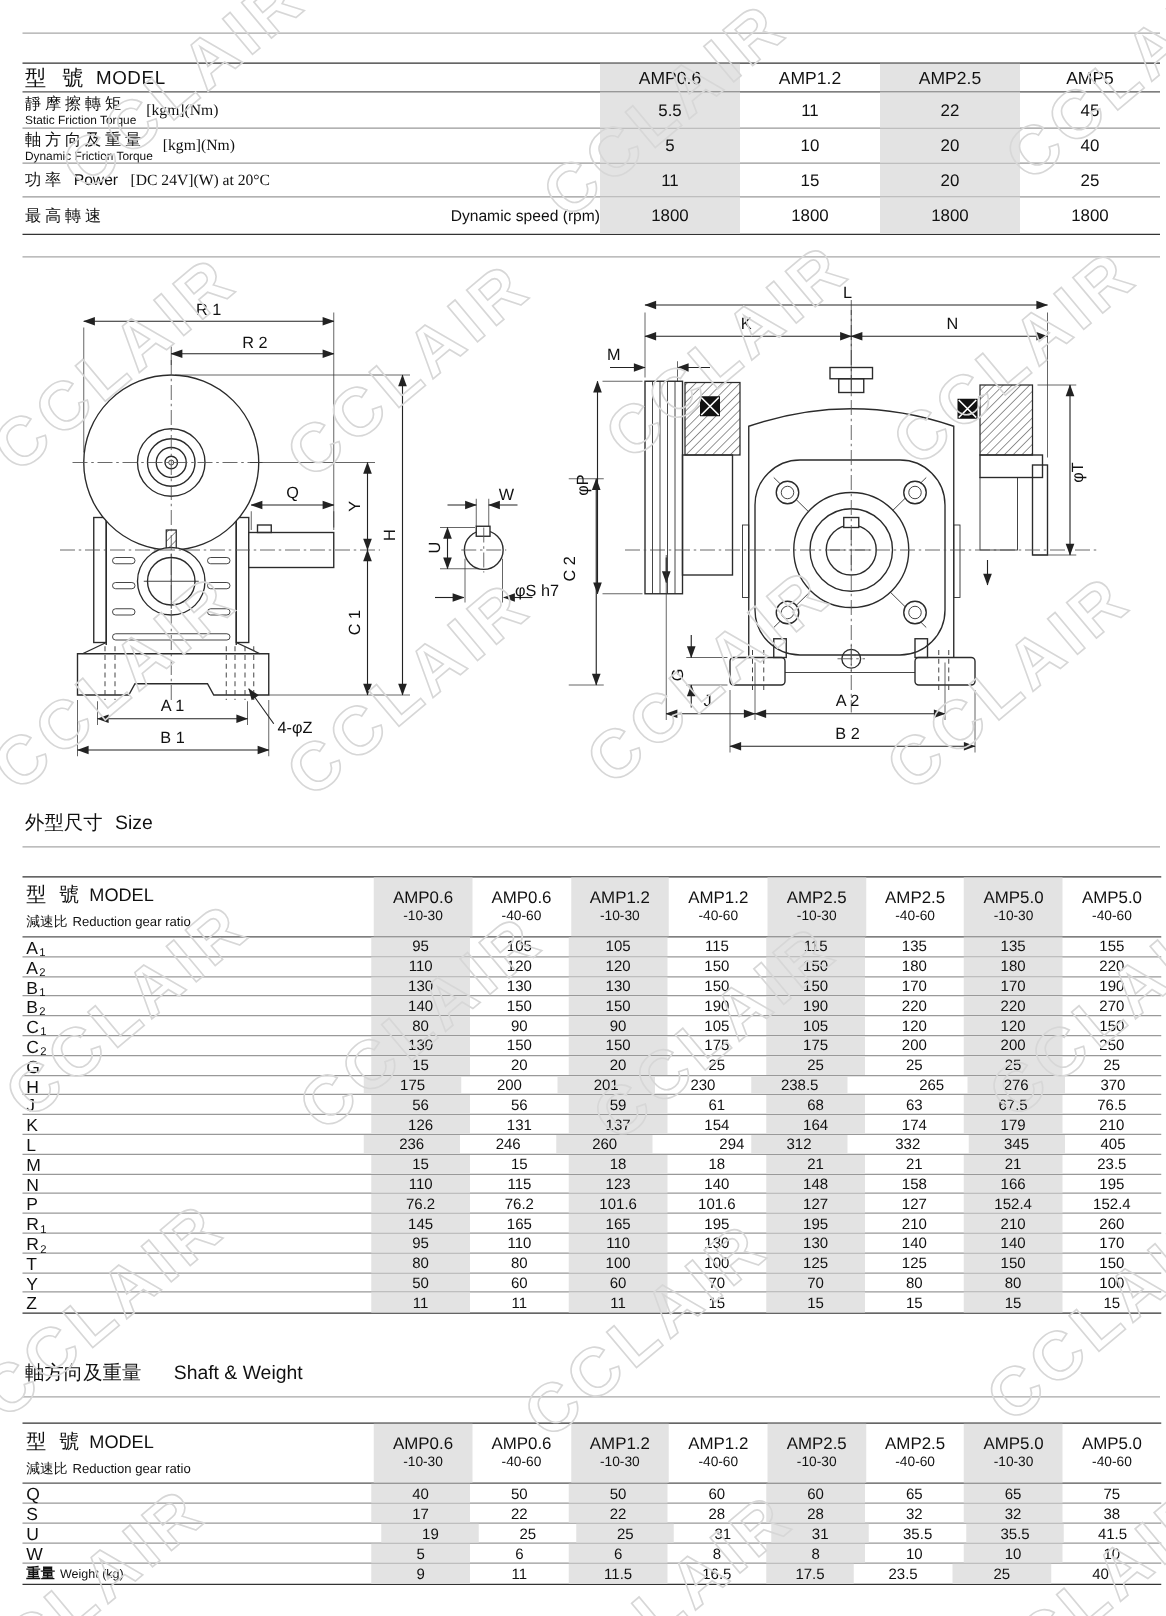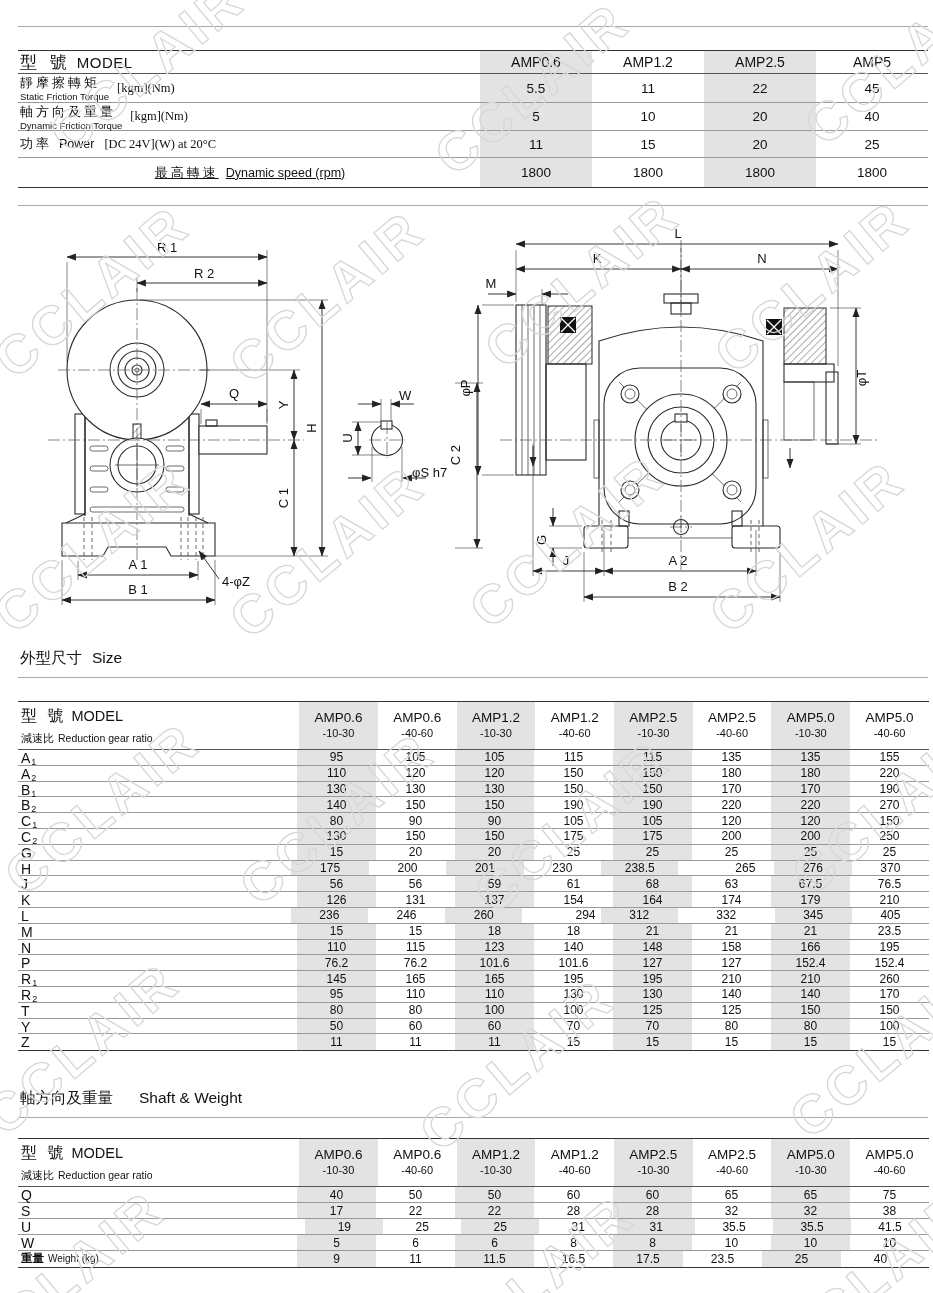--- a/index.html
+++ b/index.html
@@ -110,21 +110,21 @@
           <span class="s-zh">功率</span>
           <span class="s-en-inline">Power</span>
           <span class="s-unit" style="margin-left: 10px;">[DC 24V](W) at 20°C</span>
         </div>
         <div class="cell s-val shaded" style="width: 112px;">11</div>
         <div class="cell s-val" style="width: 112px;">15</div>
         <div class="cell s-val shaded" style="width: 112px;">20</div>
         <div class="cell s-val" style="width: 112px;">25</div>
       </div>
       <div class="t-row" style="height: 29px;">
-        <div class="cell s-lab inline" style="width: 462px; justify-content: center; text-decoration: underline;">
+        <div class="cell s-lab inline" style="width: 462px; justify-content: space-between;">
           <span class="s-zh">最高轉速</span>
           <span class="s-en-inline">Dynamic speed (rpm)</span>
         </div>
         <div class="cell s-val shaded" style="width: 112px;">1800</div>
         <div class="cell s-val" style="width: 112px;">1800</div>
         <div class="cell s-val shaded" style="width: 112px;">1800</div>
         <div class="cell s-val" style="width: 112px;">1800</div>
       </div>
     </div>
 

